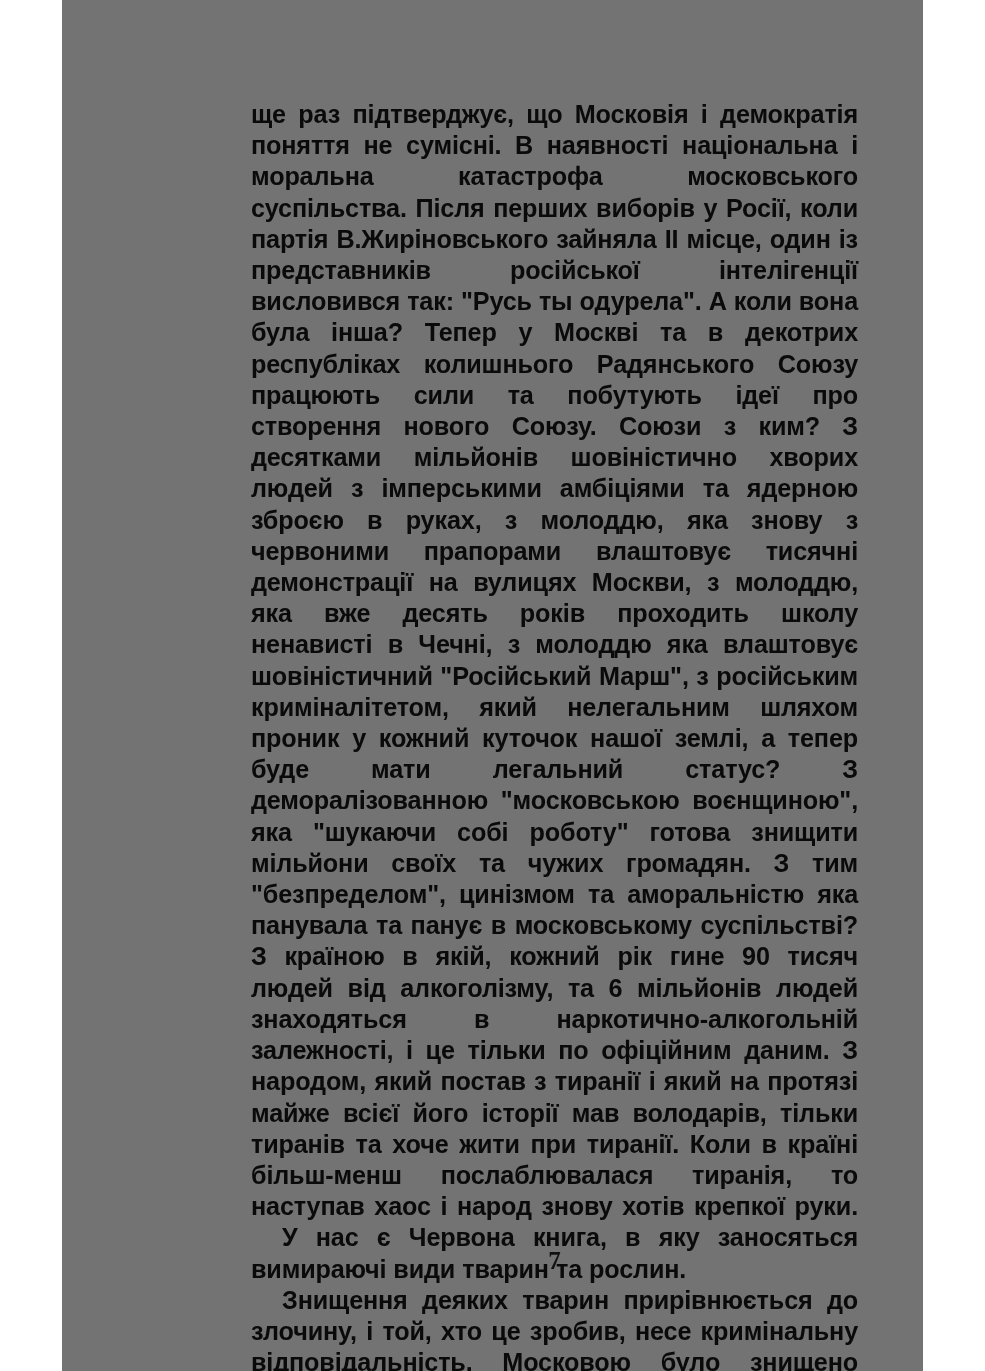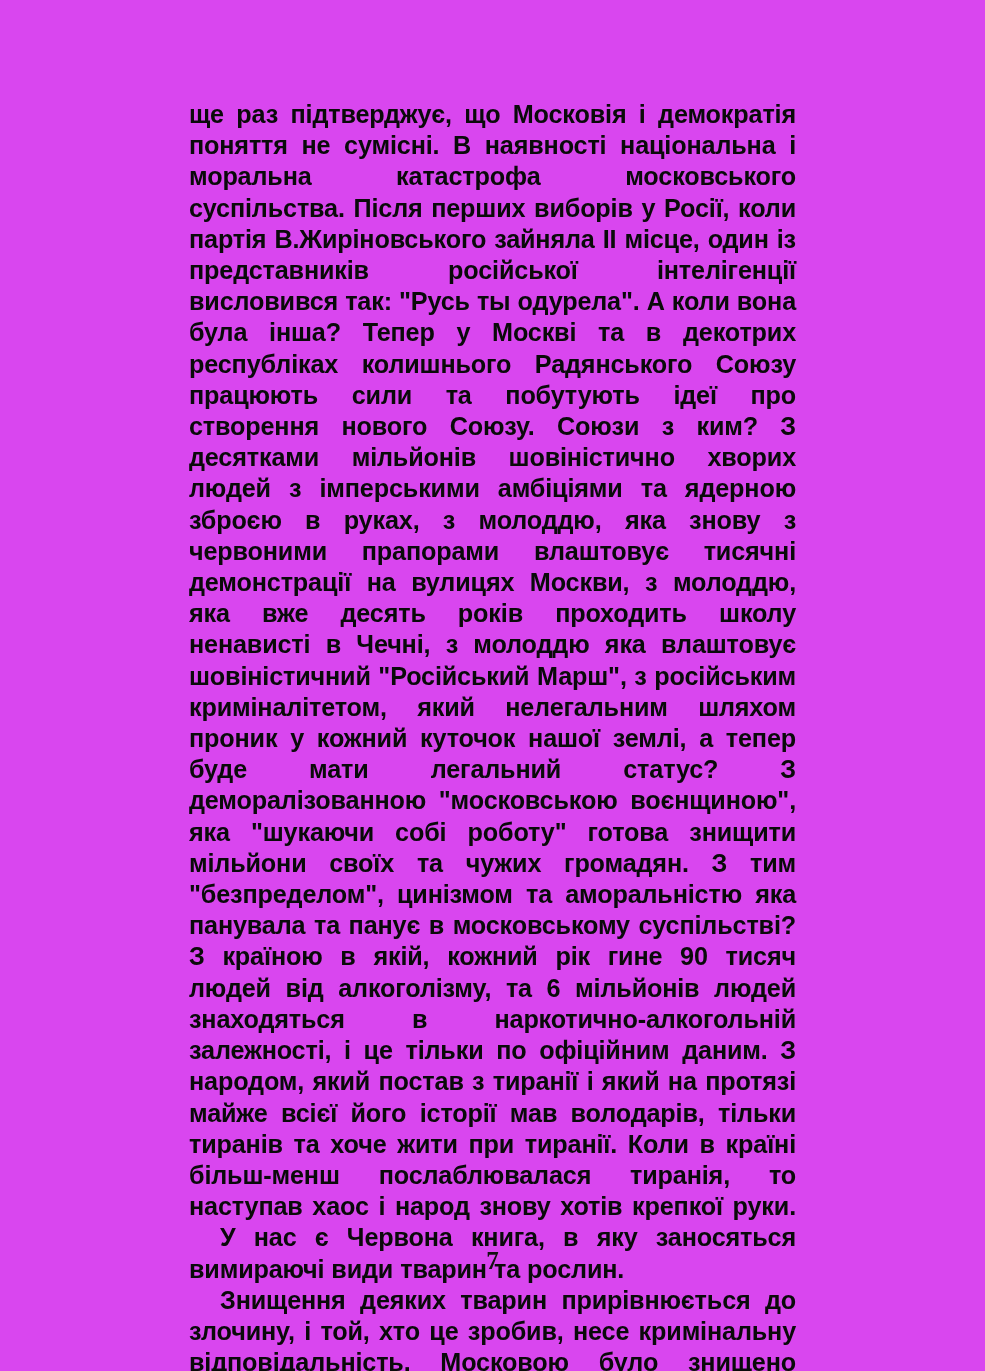--- a/index.html
+++ b/index.html
@@ -5,23 +5,23 @@
   html, body {
     margin: 0;
     padding: 0;
     background: #ffffff;
   }
   body {
     font-family: "Liberation Sans", sans-serif;
   }
   .page {
     position: relative;
-    width: 985px;
+    width: 861px;
     height: 1371px;
-    background: #d946ef;
+    background: #737373;
     overflow: hidden;
     margin: 0 auto;
   }
   .text-block {
     position: absolute;
     left: 189px;
     top: 99px;
     width: 607px;
   }
   .para {

